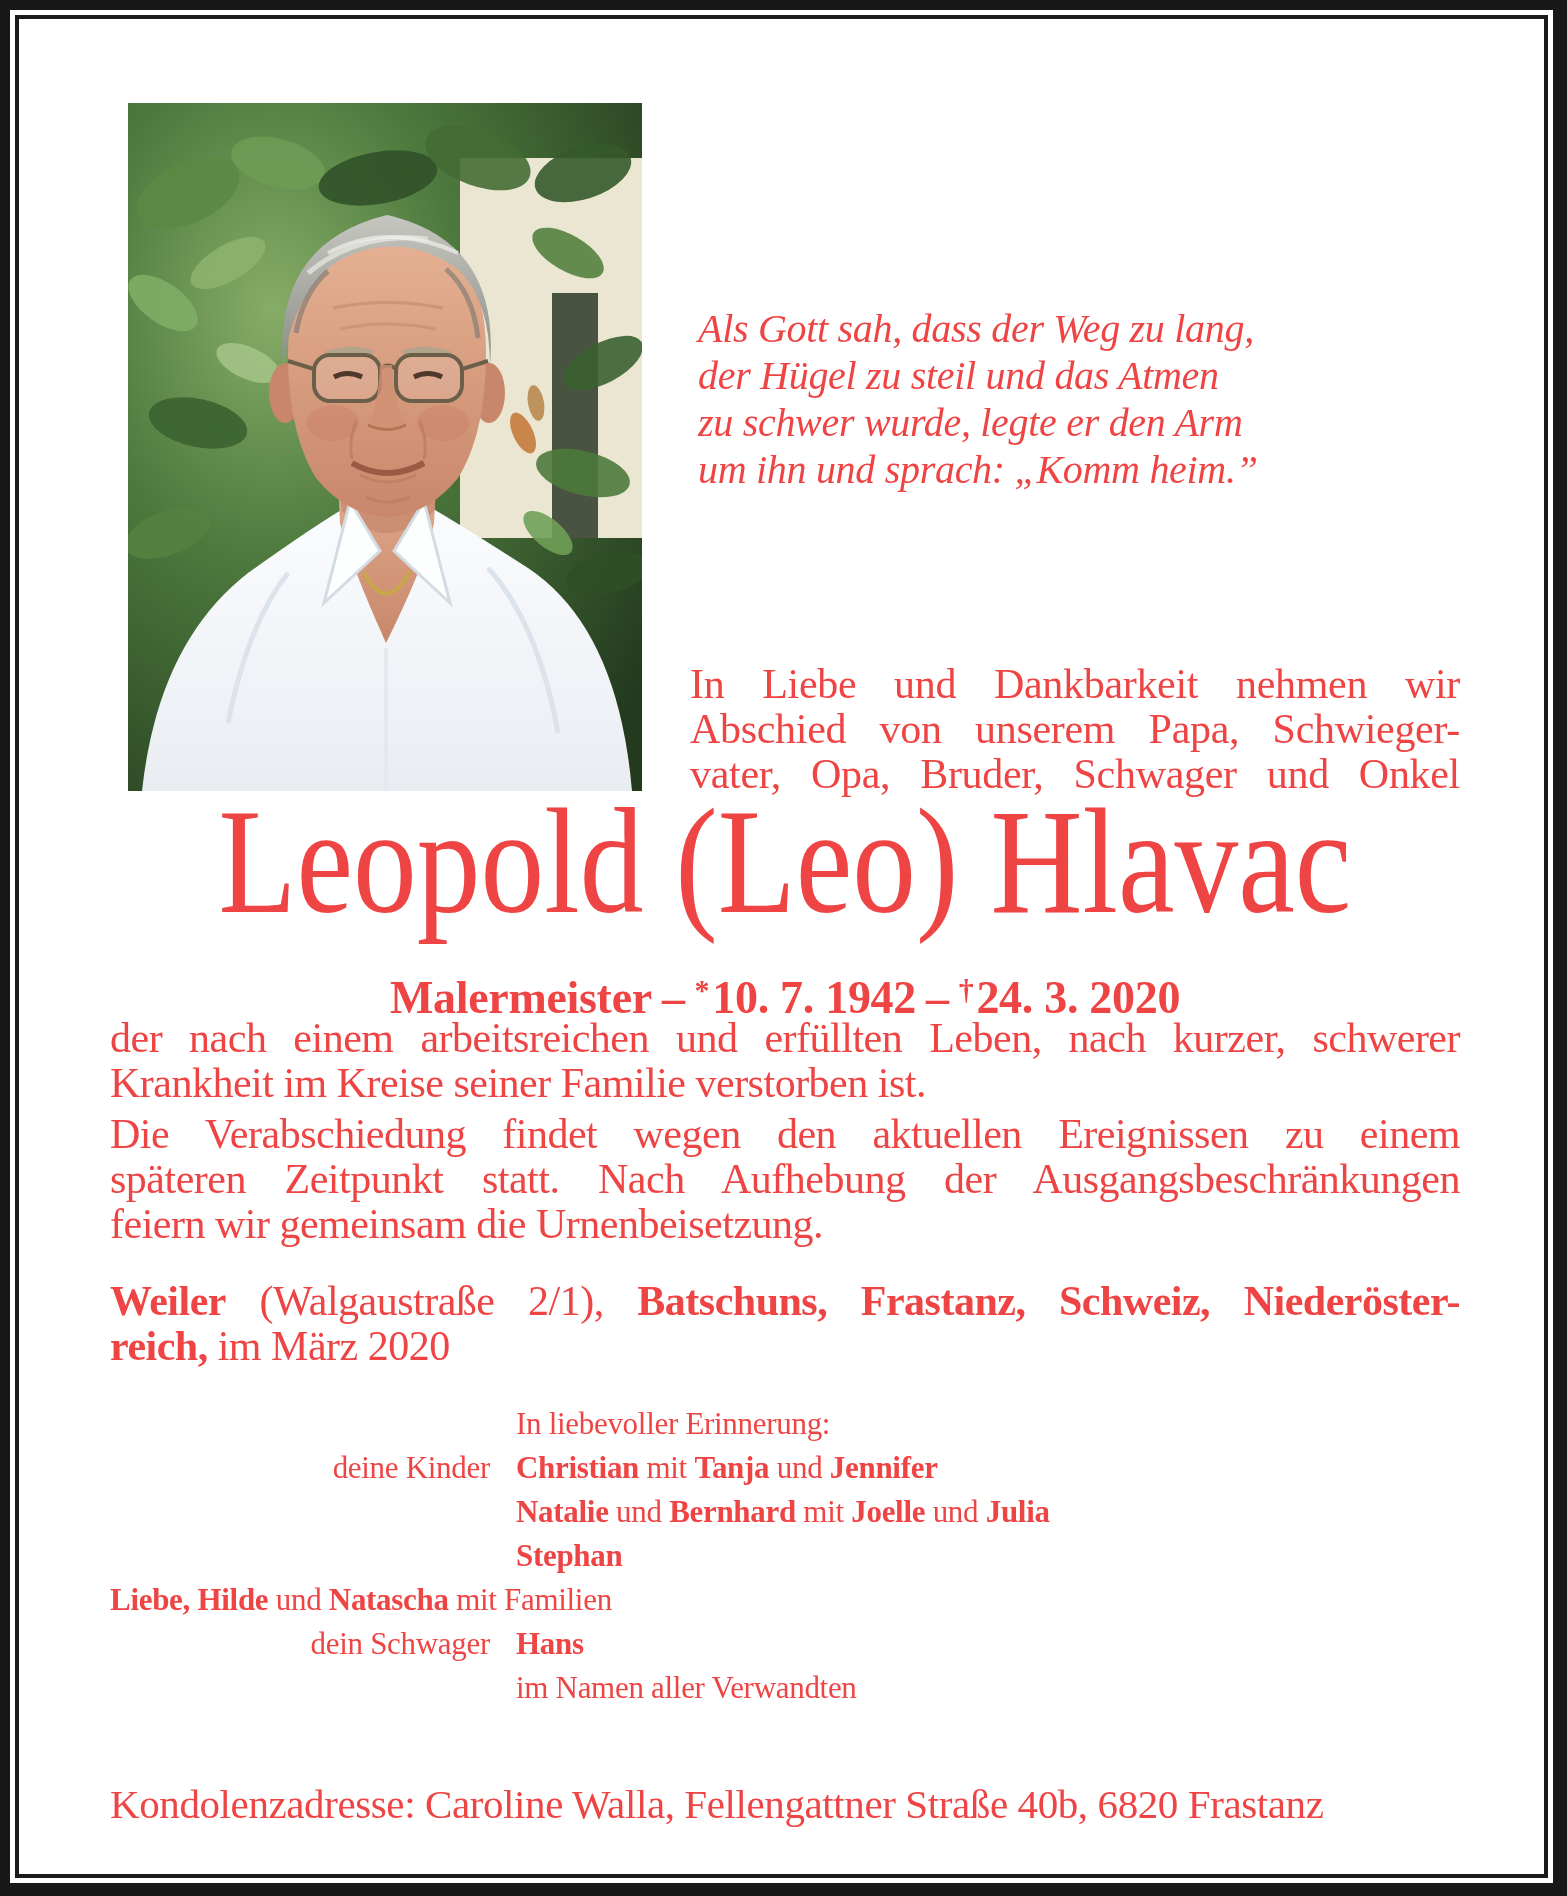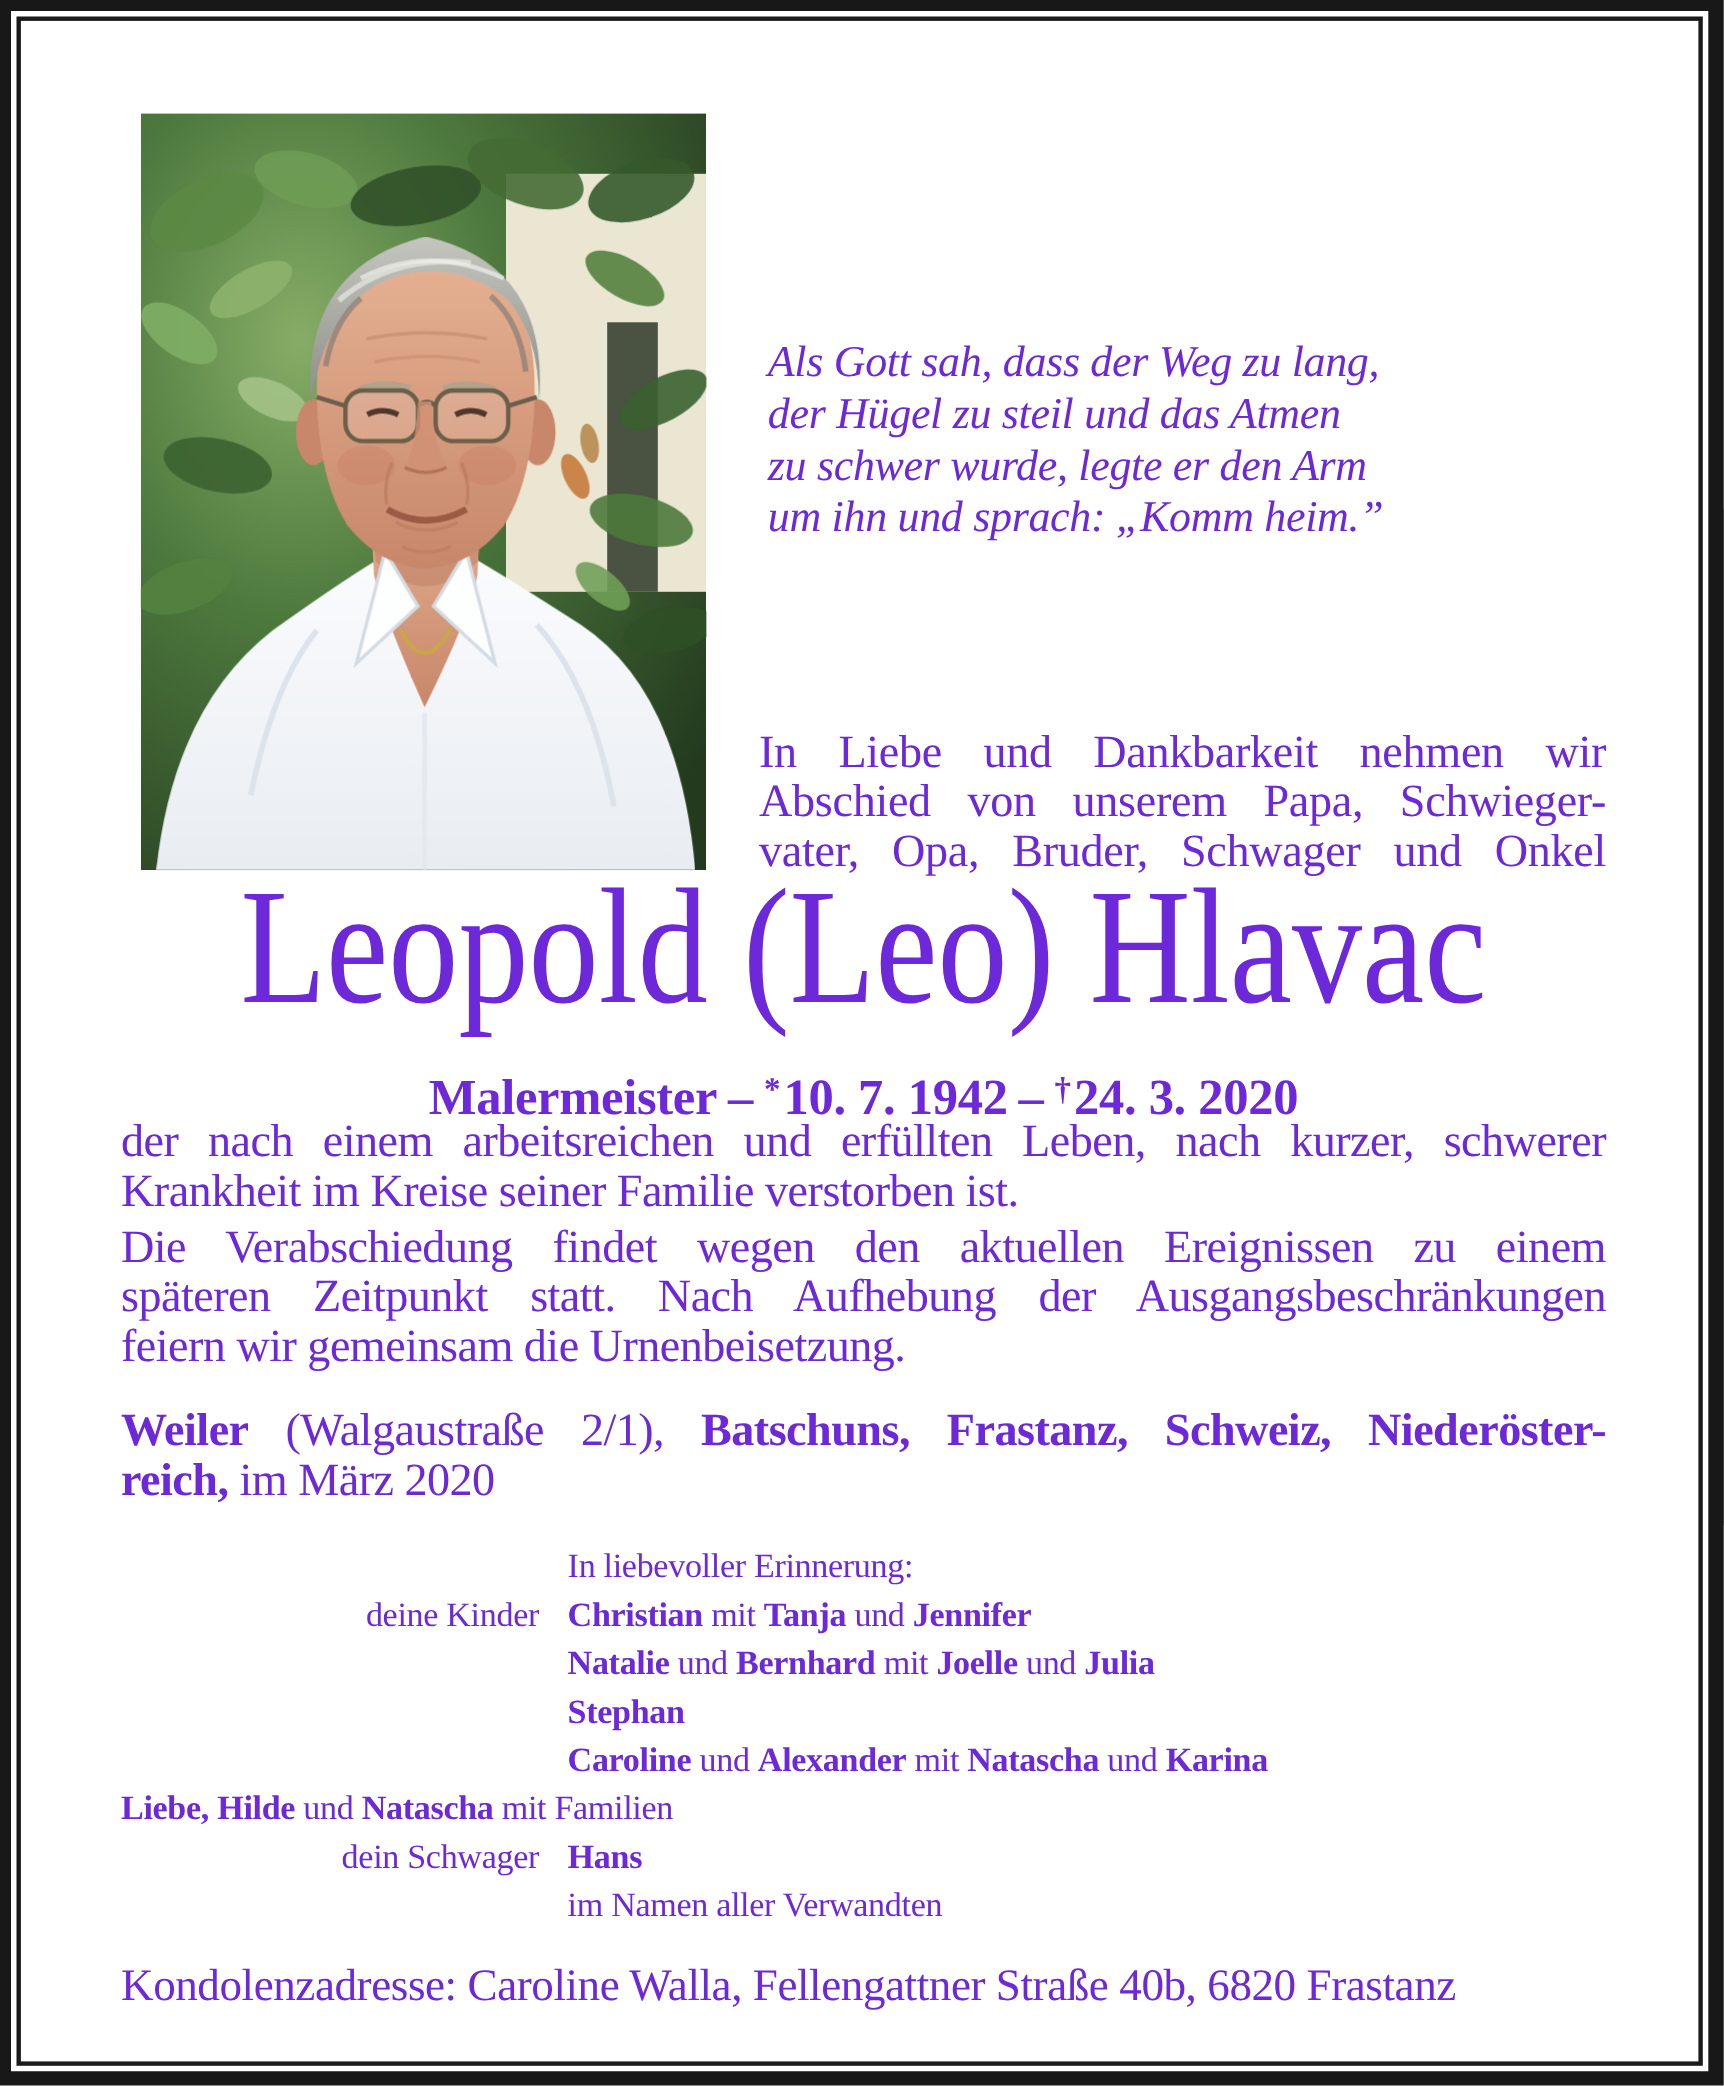--- a/index.html
+++ b/index.html
@@ -1,21 +1,21 @@
 <!DOCTYPE html>
 <html lang="de"><head>
 <meta charset="utf-8">
 <style>
   html,body{margin:0;padding:0;background:#333;}
   .page{
     position:relative;
     width:1567px;height:1896px;
     background:#ffffff;
     font-family:"Liberation Serif", serif;
-    color:#6d28d9;
+    color:#ef4444;
     overflow:hidden;
   }
   
   .frame-outer{
     position:absolute;inset:0;
     border:solid #181818;
     border-width:10px 14px 13px 10px;
     pointer-events:none;z-index:5;
   }
   .frame-inner{
@@ -246,21 +246,20 @@
         <div class="mem-row">
           <div class="mem-label"></div>
           <div class="mem-names"><span class="b">Natalie</span><span> und </span><span class="b">Bernhard</span><span> mit </span><span class="b">Joelle</span><span> und </span><span class="b">Julia</span></div>
         </div>
         <div class="mem-row">
           <div class="mem-label"></div>
           <div class="mem-names"><span class="b">Stephan</span></div>
         </div>
         <div class="mem-row">
           <div class="mem-label"></div>
-          <div class="mem-names"><span class="b">Caroline</span><span> und </span><span class="b">Alexander</span><span> mit </span><span class="b">Natascha</span><span> und </span><span class="b">Karina</span></div>
         </div>
         <div class="mem-row">
           <div class="mem-names"><span class="b">Liebe, Hilde</span><span> und </span><span class="b">Natascha</span><span> mit Familien</span></div>
         </div>
         <div class="mem-row">
           <div class="mem-label">dein Schwager</div>
           <div class="mem-names"><span class="b">Hans</span></div>
         </div>
         <div class="mem-row">
           <div class="mem-label"></div>

